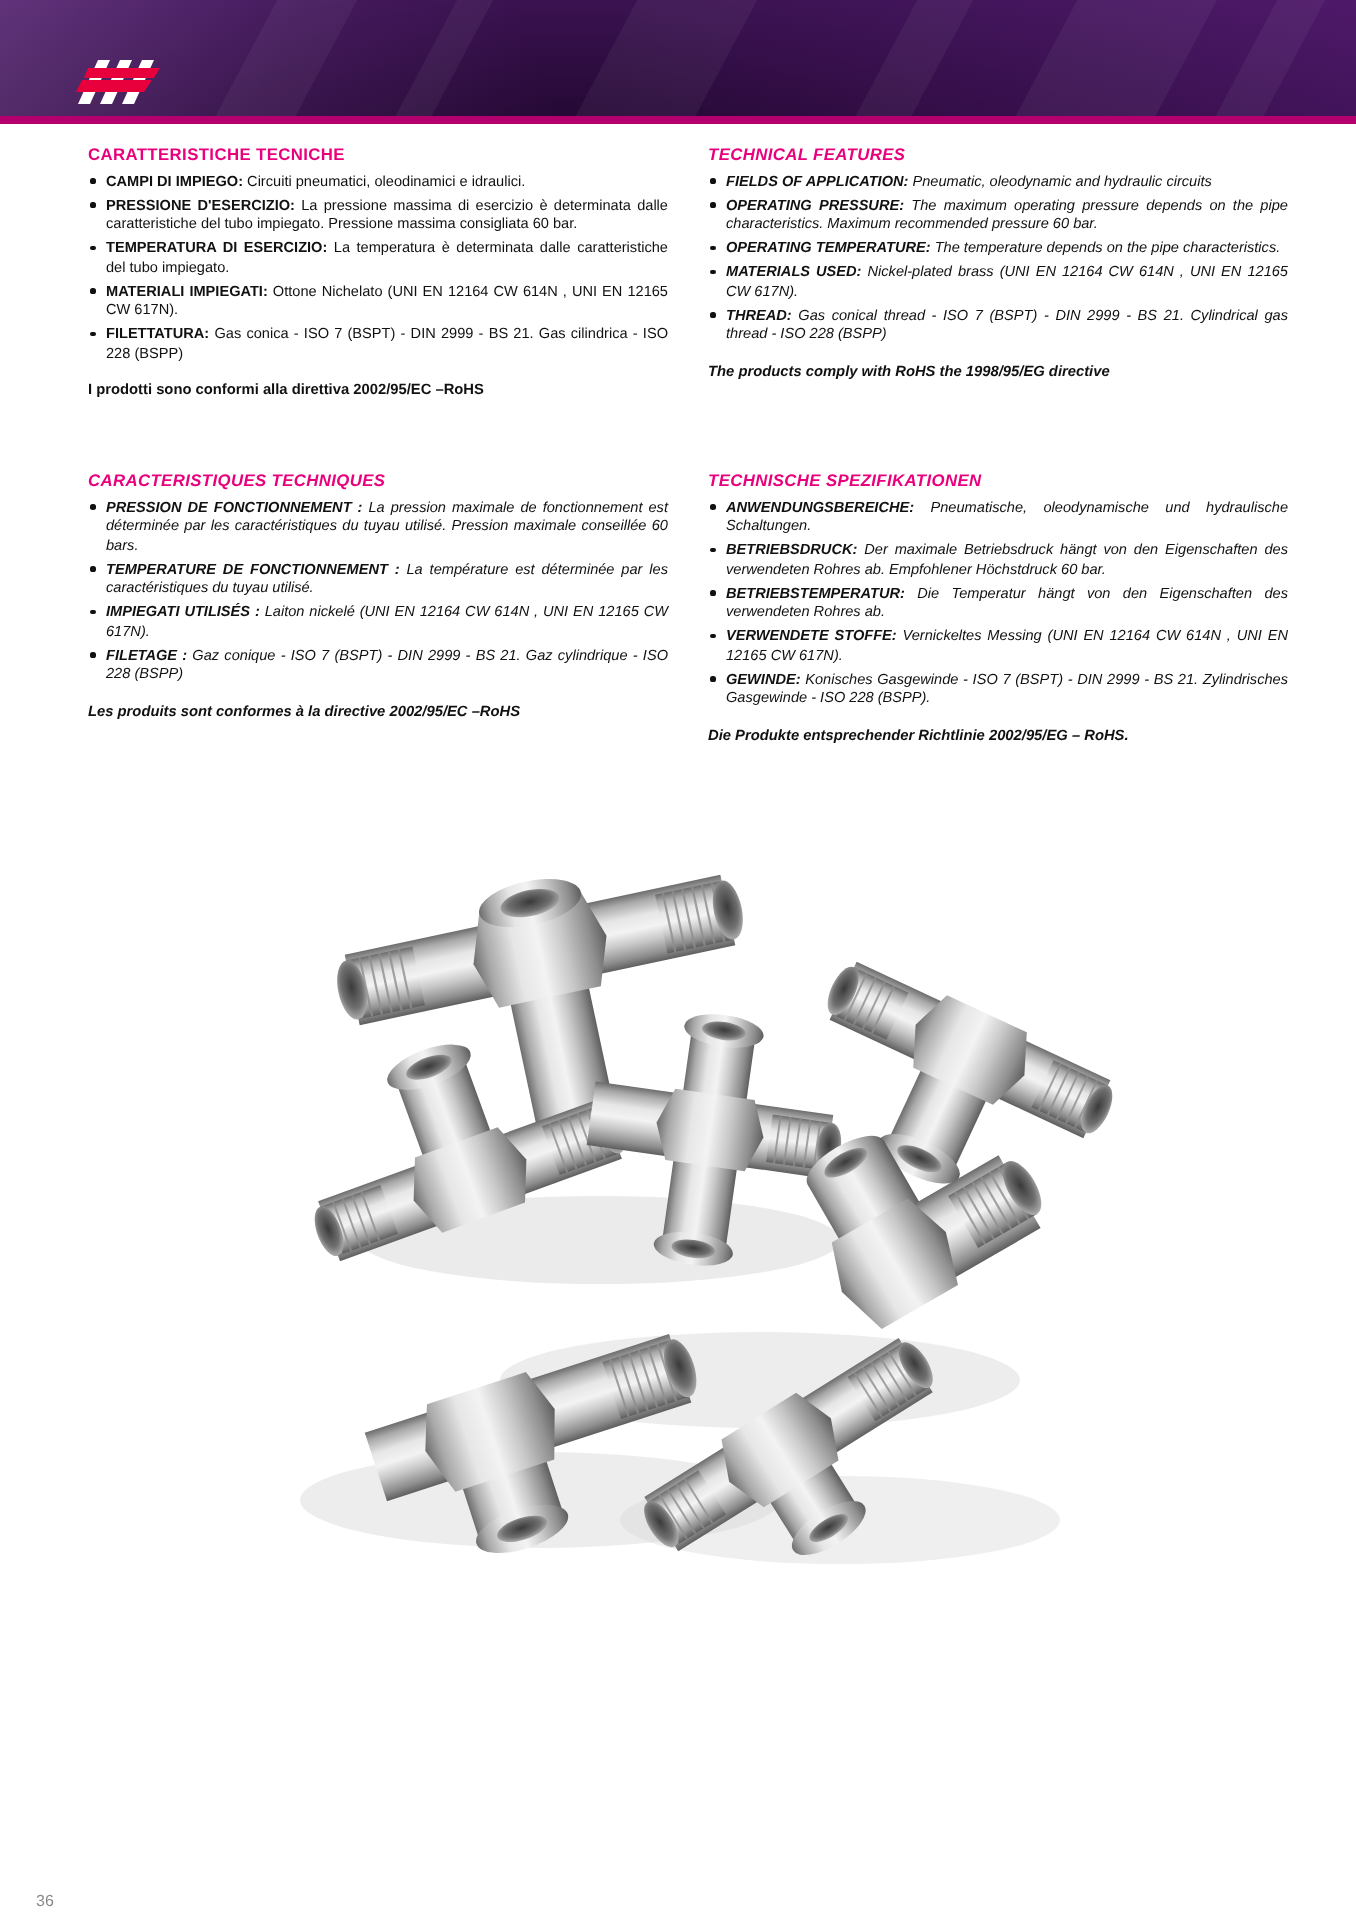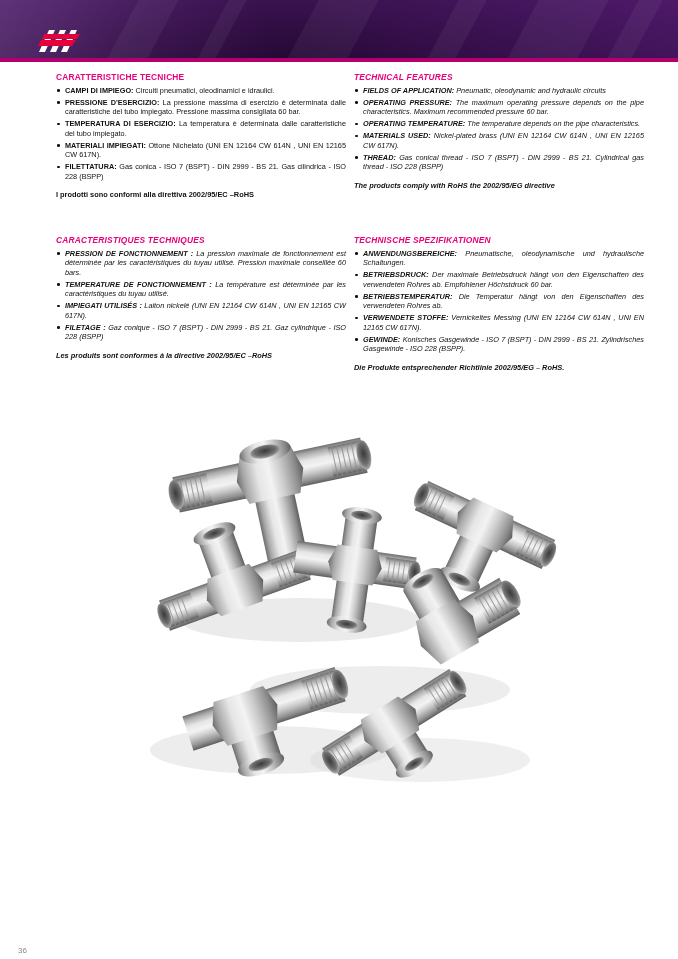--- a/index.html
+++ b/index.html
@@ -58,21 +58,21 @@
   }
   .logo svg { display: block; }
 
   
   .content {
     position: absolute;
     top: 72px;
     left: 0;
     width: 678px;
   }
-  .col-left  { position: absolute; left: 44px;  width: 290px; margin-left: 12px; }
+  .col-left  { position: absolute; left: 44px;  width: 290px; }
   .col-right { position: absolute; left: 354px; width: 290px; }
 
   .sec-title {
     color: #e8007d;
     font-weight: bold;
     font-size: 8.4px;
     letter-spacing: 0.2px;
     margin-bottom: 4px;
   }
   .sec-title.italic { font-style: italic; }
@@ -179,21 +179,21 @@
 
   <div class="col-right block-top-right italic-block">
     <div class="sec-title italic">TECHNICAL FEATURES</div>
     <ul class="spec">
       <li><b>FIELDS OF APPLICATION:</b><span> Pneumatic, oleodynamic and hydraulic circuits</span></li>
       <li><b>OPERATING PRESSURE:</b><span> The maximum operating pressure depends on the pipe characteristics. Maximum recommended pressure 60 bar.</span></li>
       <li><b>OPERATING TEMPERATURE:</b><span> The temperature depends on the pipe characteristics.</span></li>
       <li><b>MATERIALS USED:</b><span> Nickel-plated brass (UNI EN 12164 CW 614N , UNI EN 12165 CW 617N).</span></li>
       <li><b>THREAD:</b><span> Gas conical thread - ISO 7 (BSPT) - DIN 2999 - BS 21. Cylindrical gas thread - ISO 228 (BSPP)</span></li>
     </ul>
-    <div class="footnote">The products comply with RoHS the 2002/95/EG directive</div>
+    <div class="footnote">The products comply with RoHS the 1998/95/EG directive</div>
   </div>
 
   <div class="col-left block-bot-left italic-block">
     <div class="sec-title italic">CARACTERISTIQUES TECHNIQUES</div>
     <ul class="spec">
       <li><b>PRESSION DE FONCTIONNEMENT :</b><span> La pression maximale de fonctionnement est déterminée par les caractéristiques du tuyau utilisé. Pression maximale conseillée 60 bars.</span></li>
       <li><b>TEMPERATURE DE FONCTIONNEMENT :</b><span> La température est déterminée par les caractéristiques du tuyau utilisé.</span></li>
       <li><b>IMPIEGATI UTILISÉS :</b><span> Laiton nickelé (UNI EN 12164 CW 614N , UNI EN 12165 CW 617N).</span></li>
       <li><b>FILETAGE :</b><span> Gaz conique - ISO 7 (BSPT) - DIN 2999 - BS 21. Gaz cylindrique - ISO 228 (BSPP)</span></li>
     </ul>

